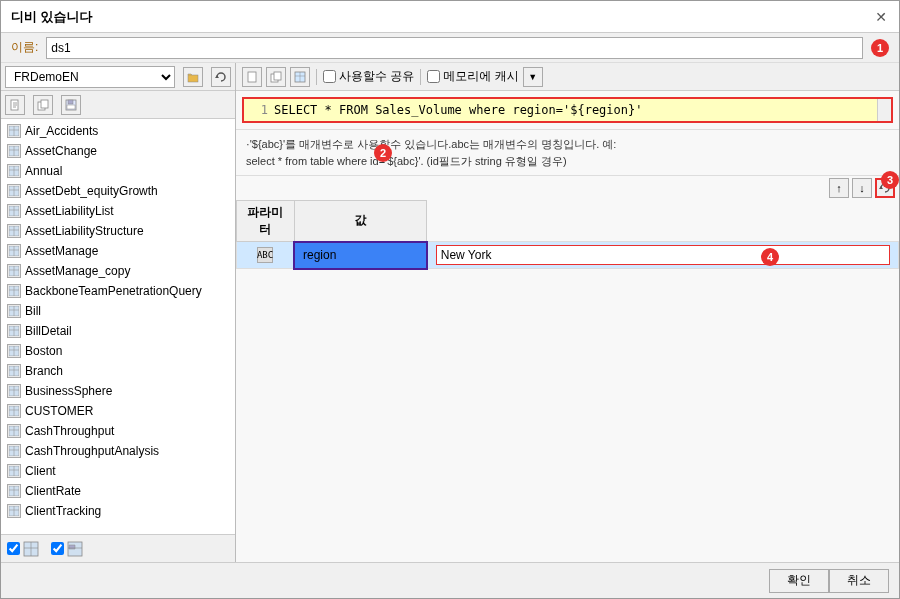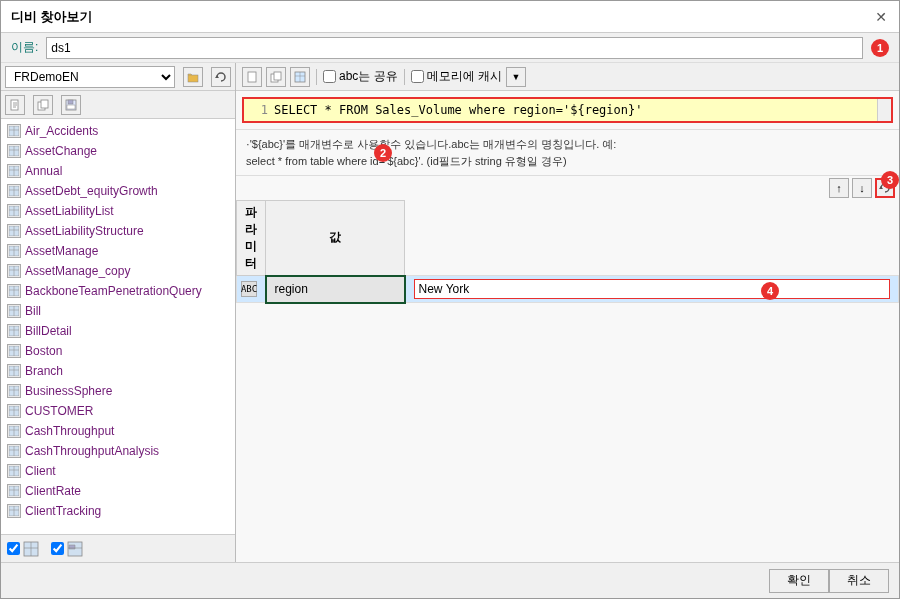--- a/index.html
+++ b/index.html
@@ -47,21 +47,21 @@
       align-items: center;
       padding: 5px 10px;
       background: #f0f0f0;
       border-bottom: 1px solid #ddd;
       height: 30px;
       gap: 8px;
     }
     
     .name-label {
       font-size: 12px;
-      color: #0f766e;
+      color: #a16207;
     }
     
     .name-input {
       flex: 1;
       height: 22px;
       border: 1px solid #aaa;
       padding: 1px 4px;
       font-size: 12px;
       background: #fff;
     }
@@ -133,21 +133,21 @@
       background: #e8e8e8;
       border: 1px solid #aaa;
       flex-shrink: 0;
       display: flex;
       align-items: center;
       justify-content: center;
     }
     
     .list-item-text {
       font-size: 12px;
-      color: #701a75;
+      color: #000000;
     }
     
     .bottom-checkboxes {
       display: flex;
       align-items: center;
       padding: 4px 6px;
       border-top: 1px solid #ccc;
       gap: 12px;
       height: 28px;
       background: #f0f0f0;
@@ -378,21 +378,21 @@
       flex: 1;
       overflow: hidden;
     }
   </style>
 </head>
 <body>
 
 <div class="dialog">
 
   <div class="title-bar">
-    <span class="title-text">디비 찾아보기</span>
+    <span class="title-text">디비 있습니다</span>
     <span class="close-btn">✕</span>
   </div>
 
   <div class="name-row">
     <span class="name-label">이름:</span>
     <input class="name-input" type="text" value="ds1" style="">
     <div class="annotation" style="position:relative; top:0; left:0;">1</div>
   </div>
 
   <div class="content-area">
@@ -682,21 +682,21 @@
         <button class="right-toolbar-btn">
           <svg width="12" height="12" viewBox="0 0 12 12">
               <rect x="1" y="1" width="10" height="10" fill="#d0e8ff" stroke="#888" stroke-width="0.8"></rect>
               <line x1="1" y1="5" x2="11" y2="5" stroke="#888" stroke-width="0.5"></line>
               <line x1="6" y1="1" x2="6" y2="11" stroke="#888" stroke-width="0.5"></line>
             </svg>
         </button>
         <div class="toolbar-separator"></div>
         <label class="checkbox-label">
           <input type="checkbox" style="">
-          <span>abc는 공유</span>
+          <span>사용할수 공유</span>
         </label>
         <div class="toolbar-separator"></div>
         <label class="checkbox-label">
           <input type="checkbox" style="">
           <span>메모리에 캐시</span>
         </label>
         <div class="dropdown-arrow">▼</div>
       </div>
 
       <div class="sql-editor-wrapper">
@@ -735,24 +735,24 @@
 
         <table class="param-table">
           <thead>
             <tr>
               <th>파라미터</th>
               <th>값</th>
             </tr>
           </thead>
           <tbody>
             <tr class="param-row-selected">
-              <td style="width:24px; padding:2px 4px;">
+              <td style="width:24px; padding:2px 20px;">
                 <div style="background:#e0e0e0; border:1px solid #aaa; width:16px; height:16px; display:flex; align-items:center; justify-content:center; font-size:9px; font-family:monospace;">ABC</div>
               </td>
-              <td class="param-name-cell" style="border:2px solid #14532d; background:#e5e5e5;margin-left:24px;">
+              <td class="param-name-cell" style="border:2px solid #4c1d95; background:#3b82f6;margin-left:24px;">
                 <span>region</span>
               </td>
               <td>
                 <input type="text" class="param-value-input" value="New York" style="">
               </td>
             </tr>
           </tbody>
         </table>
 
         <div style="position:relative; height:0;">

